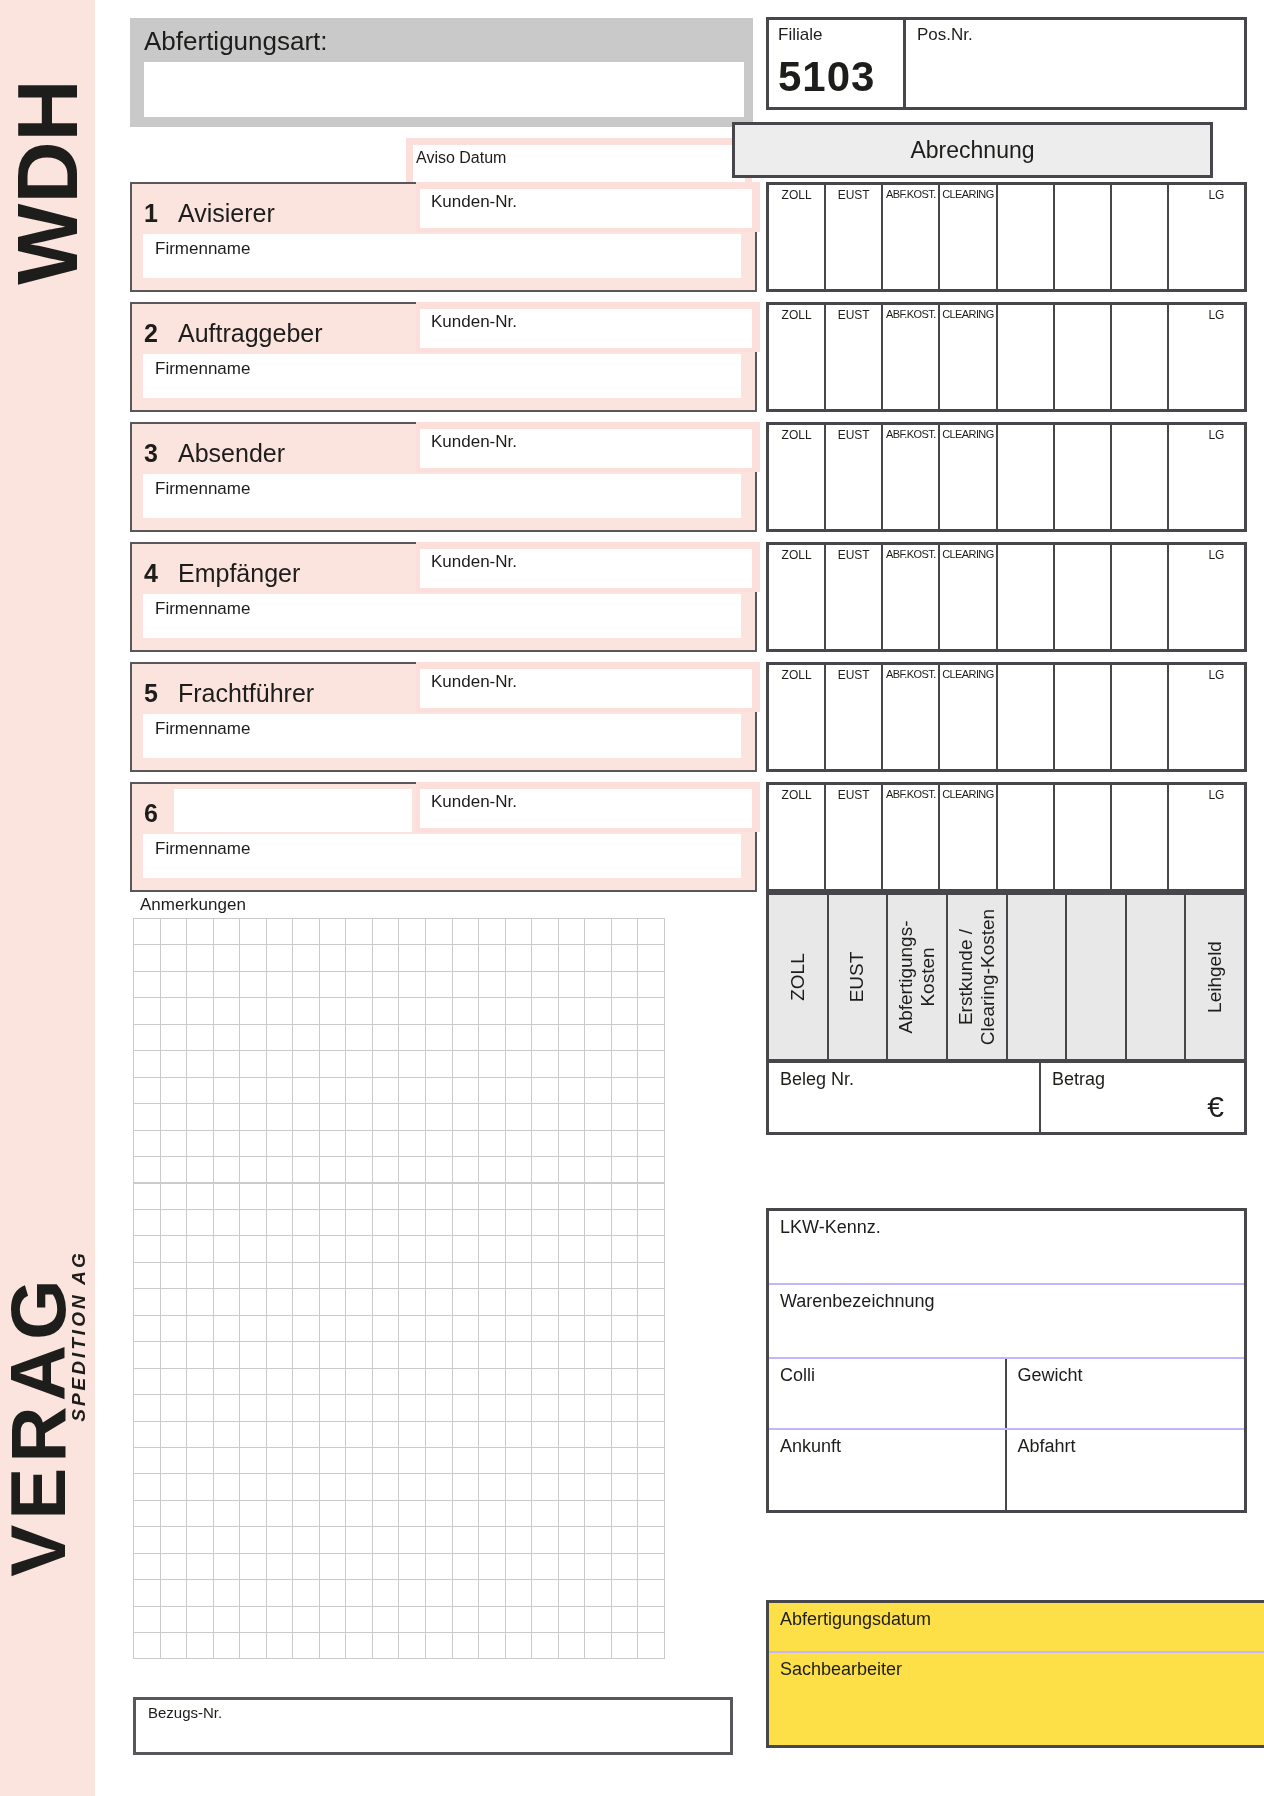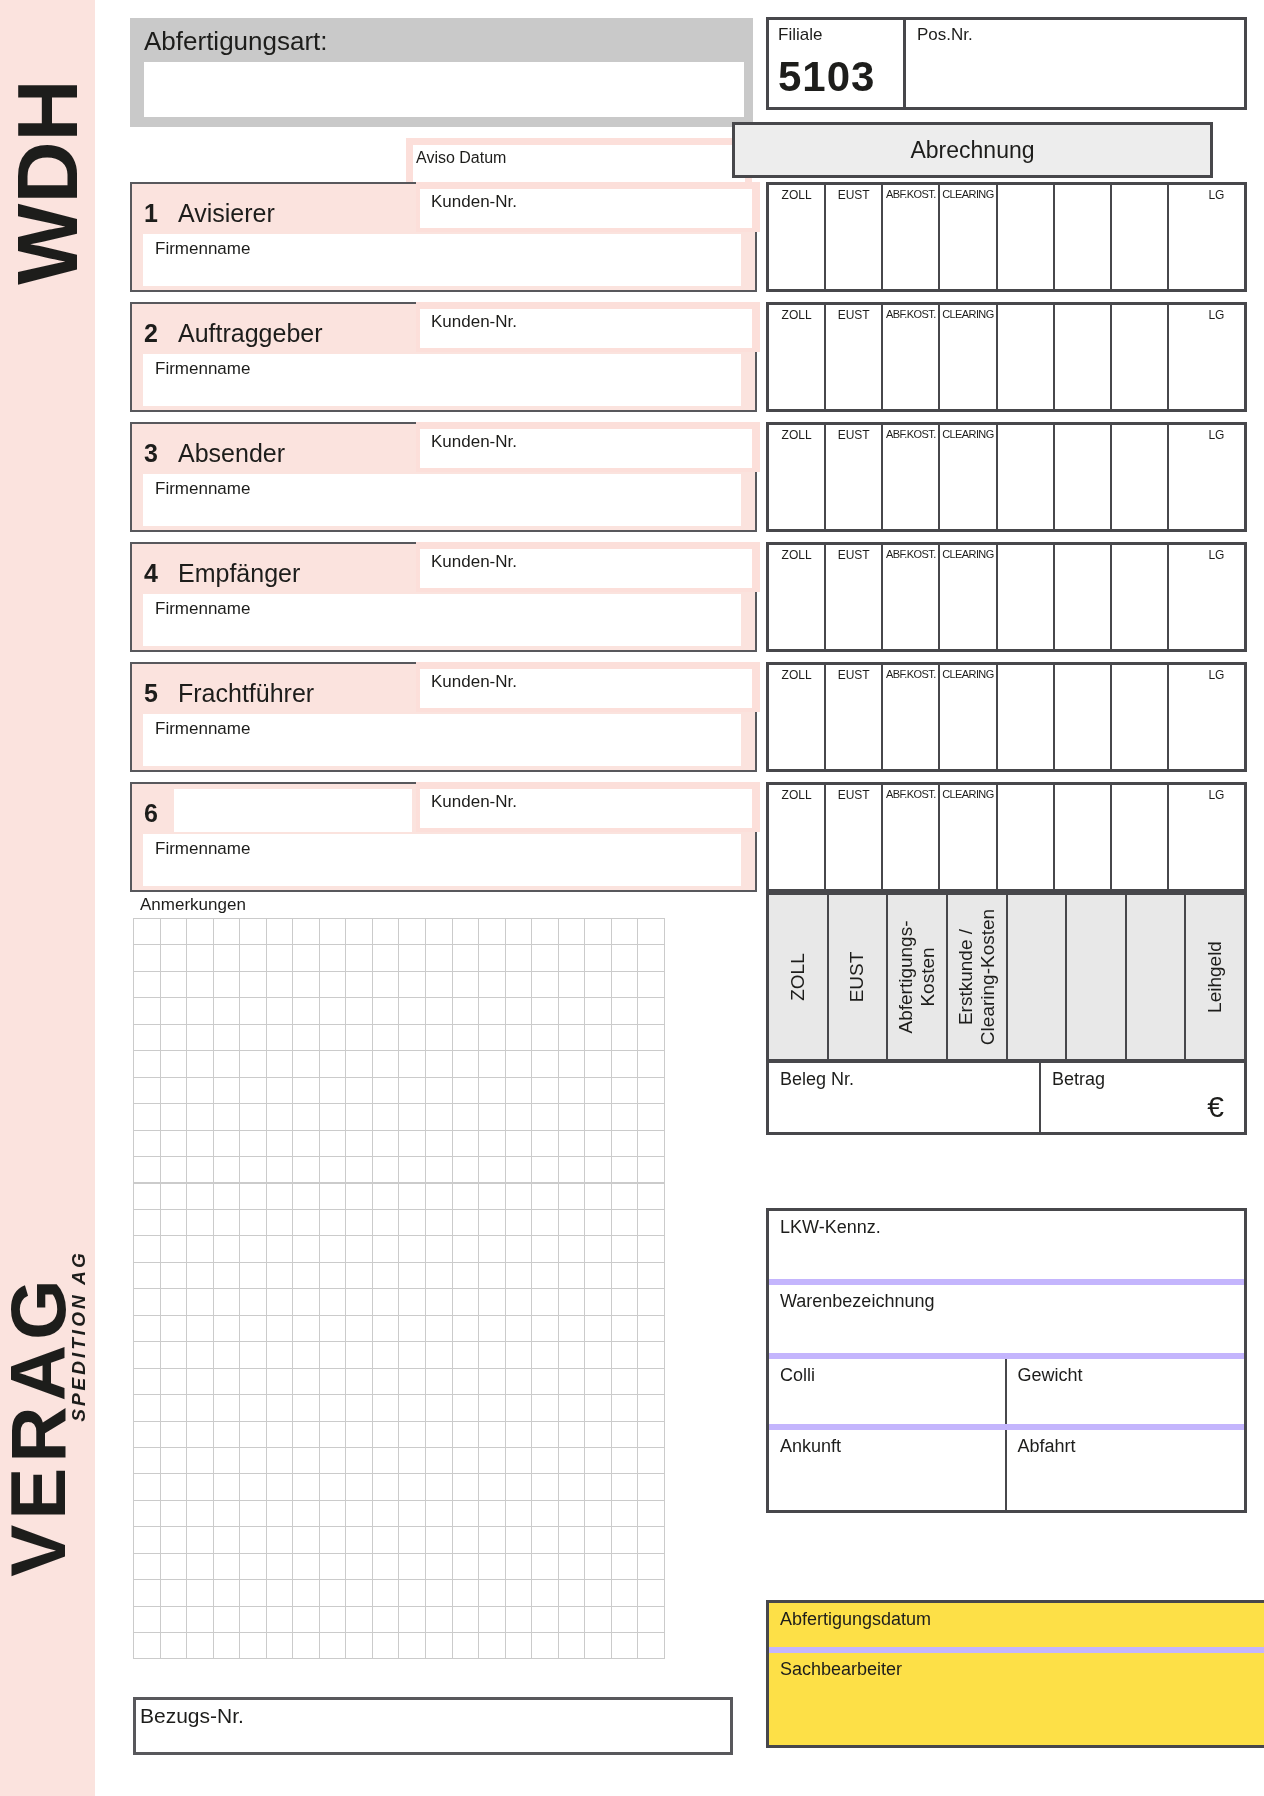--- a/index.html
+++ b/index.html
@@ -29,21 +29,21 @@
   
   .aviso { position:absolute; left:406px; top:138px; width:346px; height:44px; background:#fcdfda; }
   .aviso-inner { position:absolute; left:7px; top:7px; right:7px; bottom:0; background:#fff; padding:4px 3px; font-size:16px; box-sizing:border-box; }
 
   
   .section { position:absolute; left:130px; width:627px; height:110px; background:#fbe3de; border:2px solid #58585c; box-sizing:border-box; }
   .sec-num   { position:absolute; left:12px; top:15px; font-size:25px; font-weight:bold; }
   .sec-label { position:absolute; left:46px; top:15px; font-size:25px; }
   .kunden-panel { position:absolute; left:284px; right:-5px; top:-2px; height:50px; background:#fcdfda; }
   .kunden-inner { position:absolute; left:4px; top:7px; right:8px; bottom:4px; background:#fff; padding:3px 11px; font-size:17px; box-sizing:border-box; }
-  .firma { position:absolute; left:11px; top:50px; width:598px; height:52px; background:#fff; padding:5px 12px; font-size:17px; box-sizing:border-box; }
+  .firma { position:absolute; left:11px; top:50px; width:598px; height:44px; background:#fff; padding:5px 12px; font-size:17px; box-sizing:border-box; }
   .blankbox { position:absolute; left:42px; top:5px; width:238px; height:43px; background:#fff; }
 
   
   .abr-header { position:absolute; left:732px; top:122px; width:481px; height:56px; background:#ededed; border:3px solid #47474b; box-sizing:border-box; display:flex; align-items:center; justify-content:center; font-size:23px; }
   .abr-row { position:absolute; left:766px; width:481px; height:110px; border:3px solid #47474b; background:#fff; display:flex; box-sizing:border-box; }
   .abr-cell { flex:1; border-right:2px solid #47474b; text-align:center; padding-top:3px; font-size:12px; overflow:hidden; }
   .abr-cell:last-child { border-right:none;margin-left:20px; }
   .abr-cell.cond { font-size:11px; letter-spacing:-0.6px; }
 
   
@@ -53,39 +53,39 @@
   .rot-label { position:absolute; left:50%; top:50%; transform:translate(-50%,-50%) rotate(-90deg); white-space:pre; text-align:center; font-size:19px; line-height:1.15; }
 
   
   .beleg-row { position:absolute; left:766px; top:1060px; width:481px; height:75px; border:3px solid #47474b; background:#fff; display:flex; box-sizing:border-box; }
   .beleg-cell { width:272px; border-right:2px solid #47474b; padding:6px 11px; font-size:18px; box-sizing:border-box; }
   .betrag-cell { flex:1; padding:6px 11px; font-size:18px; position:relative; }
   .euro { position:absolute; right:20px; bottom:8px; font-size:30px; }
 
   
   .info-block { position:absolute; left:766px; top:1208px; width:481px; border:3px solid #47474b; background:#fff; box-sizing:border-box; }
-  .i-row { border-bottom:6px solid #c4b5fd; padding:6px 11px; font-size:18px; box-sizing:border-box; }
+  .i-row { border-bottom:2px solid #c4b5fd; padding:6px 11px; font-size:18px; box-sizing:border-box; }
   .i-row:last-child { border-bottom:none; }
   .i-split { display:flex; padding:0; }
   .i-cell { width:50%; padding:6px 11px; box-sizing:border-box; font-size:18px; }
   .i-cell.first { border-right:2px solid #47474b; }
   .h74 { height:74px; } .h71 { height:71px; } .h80 { height:80px; }
   .datum-block { position:absolute; left:766px; top:1600px; width:515px; border:3px solid #47474b; background:#fde047; box-sizing:border-box; }
   .h50 { height:50px; } .h92 { height:92px; }
 
   
   .anm-label { position:absolute; left:140px; top:895px; font-size:17px; }
   .anm-grid { position:absolute; left:133px; top:918px; width:531px; height:740px; background:#fff;
     background-image:
       repeating-linear-gradient(to right, #cbcbcb 0, #cbcbcb 1px, transparent 1px, transparent 26.55px),
       repeating-linear-gradient(to bottom, #cbcbcb 0, #cbcbcb 1px, transparent 1px, transparent 26.45px);
     border-right:1px solid #cbcbcb; border-bottom:1px solid #cbcbcb; }
 
   
-  .bezug { position:absolute; left:133px; top:1697px; width:600px; height:58px; border:3px solid #58585c; background:#fff; padding:4px 4px; font-size:21px; box-sizing:border-box; }
+  .bezug { position:absolute; left:133px; top:1697px; width:600px; height:58px; border:3px solid #58585c; background:#fff; padding:4px 12px; font-size:15px; box-sizing:border-box; }
 </style>
 </head>
 <body>
 
 <div class="page">
 
   <div class="sidebar">
     <div class="vtext wdh">WDH</div>
     <div class="vtext verag">VERAG</div>
     <div class="vtext sped">SPEDITION AG</div>

